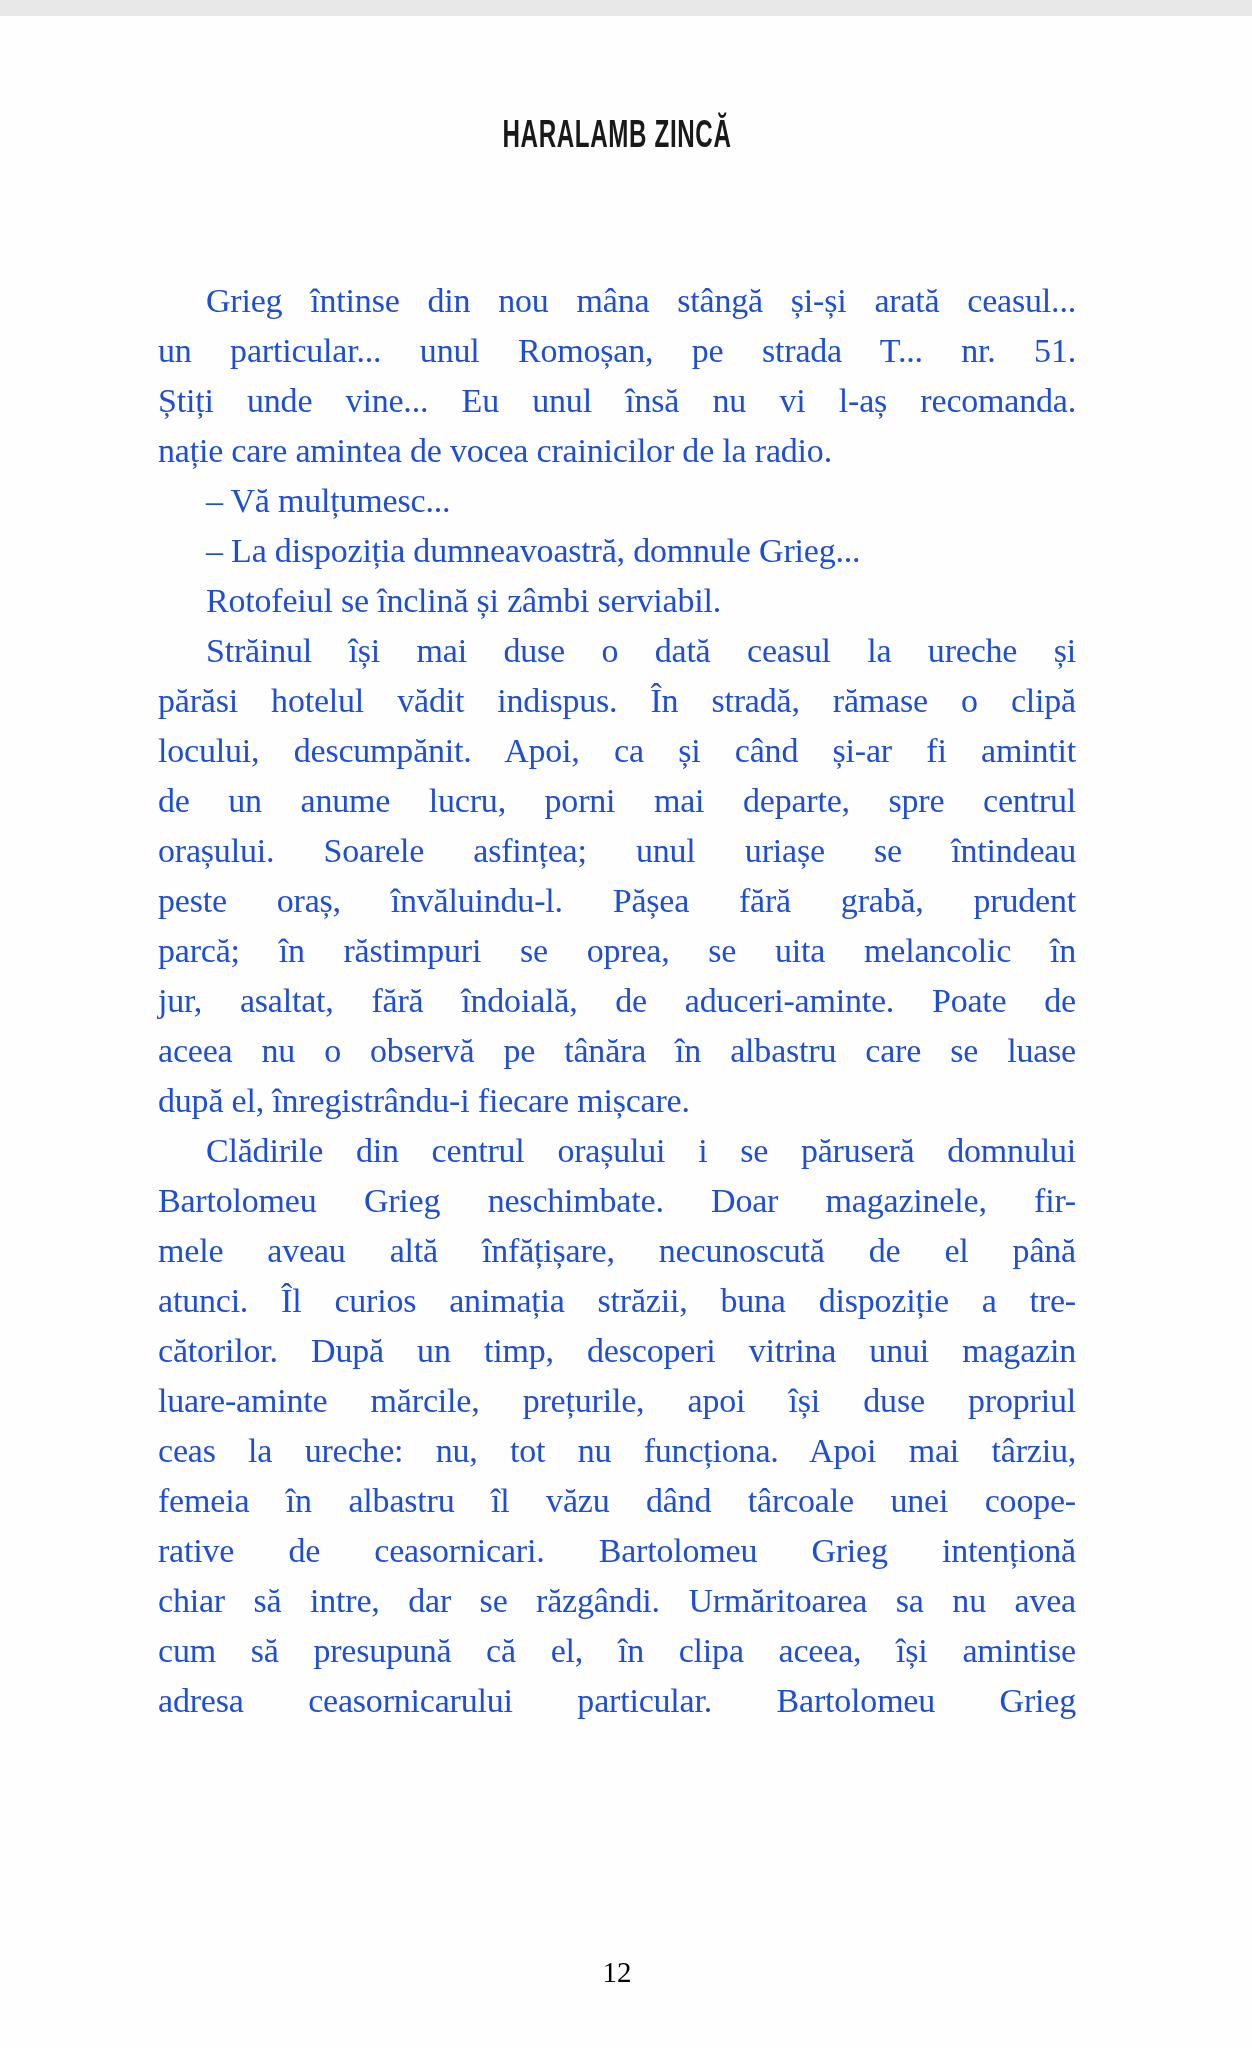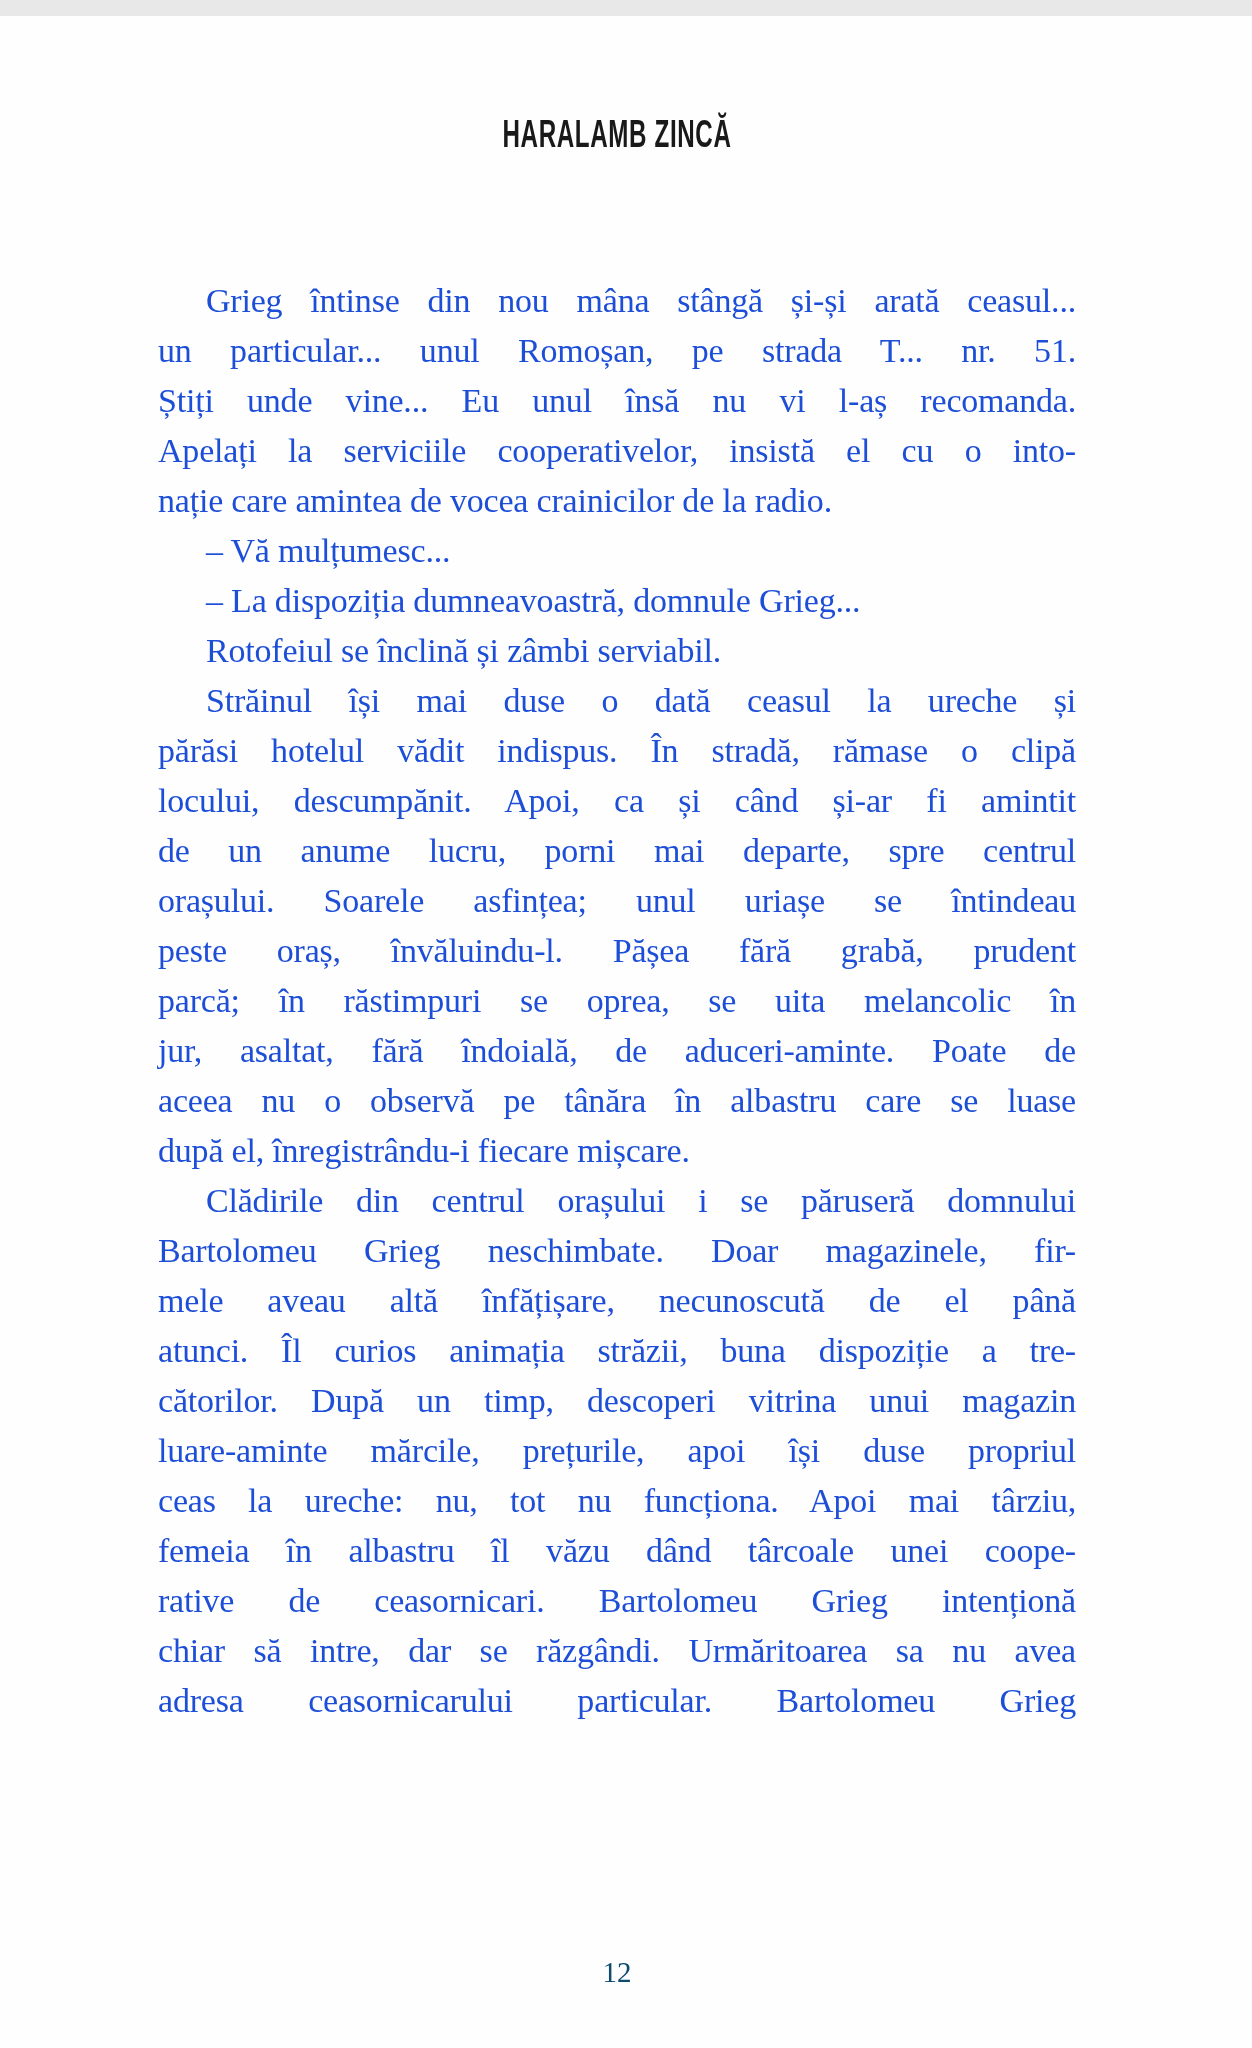--- a/index.html
+++ b/index.html
@@ -39,35 +39,34 @@
   .line.indent{ padding-left:48px; }
   .line.just{
     text-align:justify;
     text-align-last:justify;
   }
   .page-number{
     position:absolute;
     top:1940px;left:158px;width:918px;
     text-align:center;
     font-size:29px;
-    color:#0c4a6e;
+    color:#000000;
     font-family:"Liberation Serif","DejaVu Serif",serif;
   }
 </style>
 </head>
 <body>
 
 <div class="page">
   <div class="running-header">HARALAMB ZINCĂ</div>
 
   <div class="text-block">
       <div class="line indent just">Grieg întinse din nou mâna stângă și-și arată ceasul...</div>
       <div class="line just">un particular... unul Romoșan, pe strada T... nr. 51.</div>
       <div class="line just">Știți unde vine... Eu unul însă nu vi l-aș recomanda.</div>
-      <div class="line just">Apelați la serviciile cooperativelor, insistă el cu o into-</div>
       <div class="line">nație care amintea de vocea crainicilor de la radio.</div>
       <div class="line indent">– Vă mulțumesc...</div>
       <div class="line indent">– La dispoziția dumneavoastră, domnule Grieg...</div>
       <div class="line indent">Rotofeiul se înclină și zâmbi serviabil.</div>
       <div class="line indent just">Străinul își mai duse o dată ceasul la ureche și</div>
       <div class="line just">părăsi hotelul vădit indispus. În stradă, rămase o clipă</div>
       <div class="line just">locului, descumpănit. Apoi, ca și când și-ar fi amintit</div>
       <div class="line just">de un anume lucru, porni mai departe, spre centrul</div>
       <div class="line just">orașului. Soarele asfințea; unul uriașe se întindeau</div>
       <div class="line just">peste oraș, învăluindu-l. Pășea fără grabă, prudent</div>
@@ -78,17 +77,18 @@
       <div class="line indent just">Clădirile din centrul orașului i se păruseră domnului</div>
       <div class="line just">Bartolomeu Grieg neschimbate. Doar magazinele, fir-</div>
       <div class="line just">mele aveau altă înfățișare, necunoscută de el până</div>
       <div class="line just">atunci. Îl curios animația străzii, buna dispoziție a tre-</div>
       <div class="line just">cătorilor. După un timp, descoperi vitrina unui magazin</div>
       <div class="line just">luare-aminte mărcile, prețurile, apoi își duse propriul</div>
       <div class="line just">ceas la ureche: nu, tot nu funcționa. Apoi mai târziu,</div>
       <div class="line just">femeia în albastru îl văzu dând târcoale unei coope-</div>
       <div class="line just">rative de ceasornicari. Bartolomeu Grieg intenționă</div>
       <div class="line just">chiar să intre, dar se răzgândi. Urmăritoarea sa nu avea</div>
+      <div class="line just">cum să presupună că el, în clipa aceea, își amintise</div>
       <div class="line just">adresa ceasornicarului particular. Bartolomeu Grieg</div>
     </div>
 
   <div class="page-number">12</div>
 </div>
 
 </body></html>

